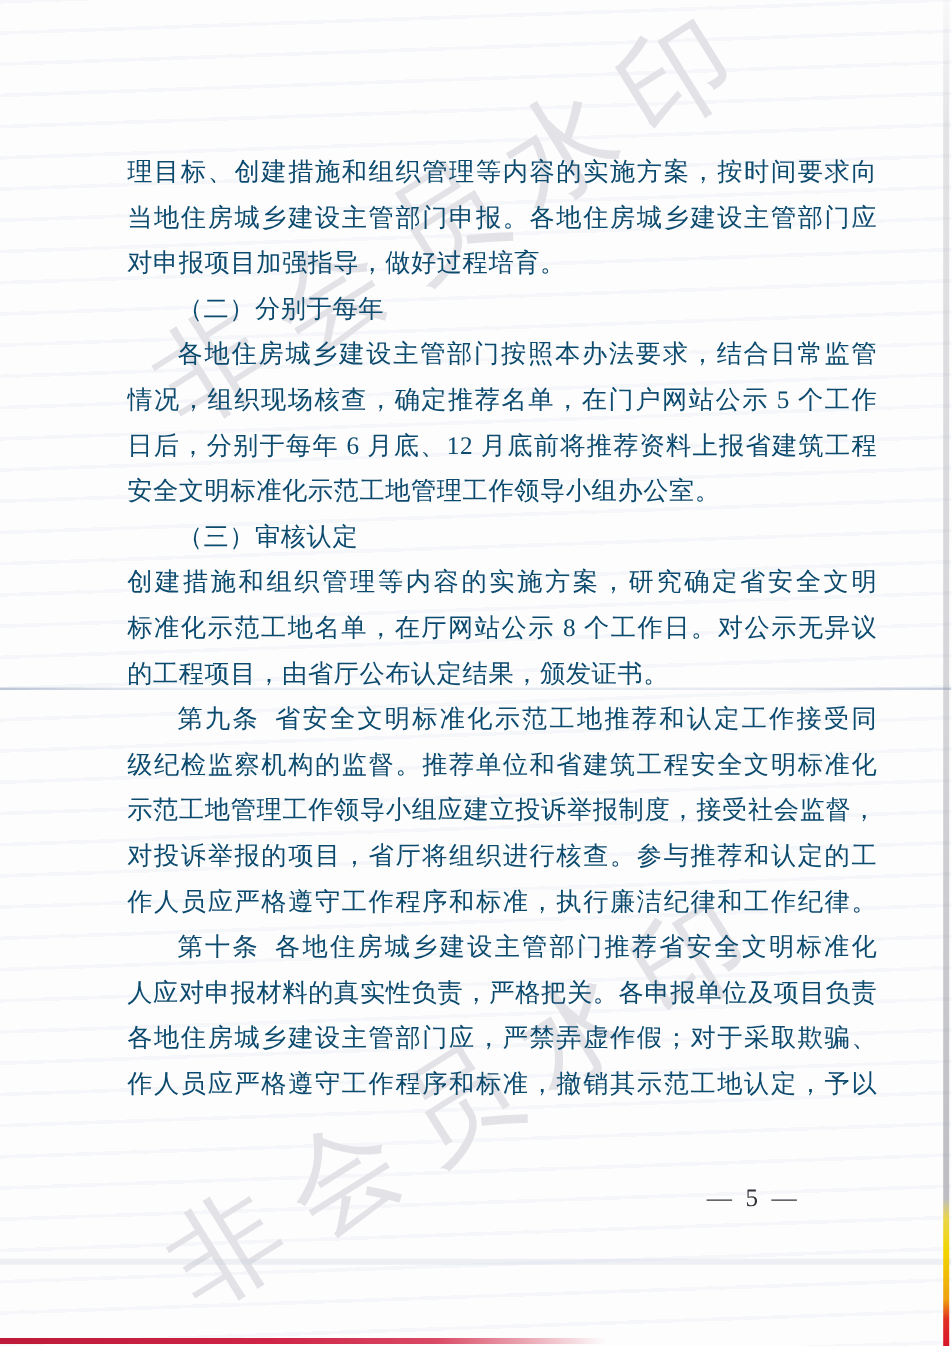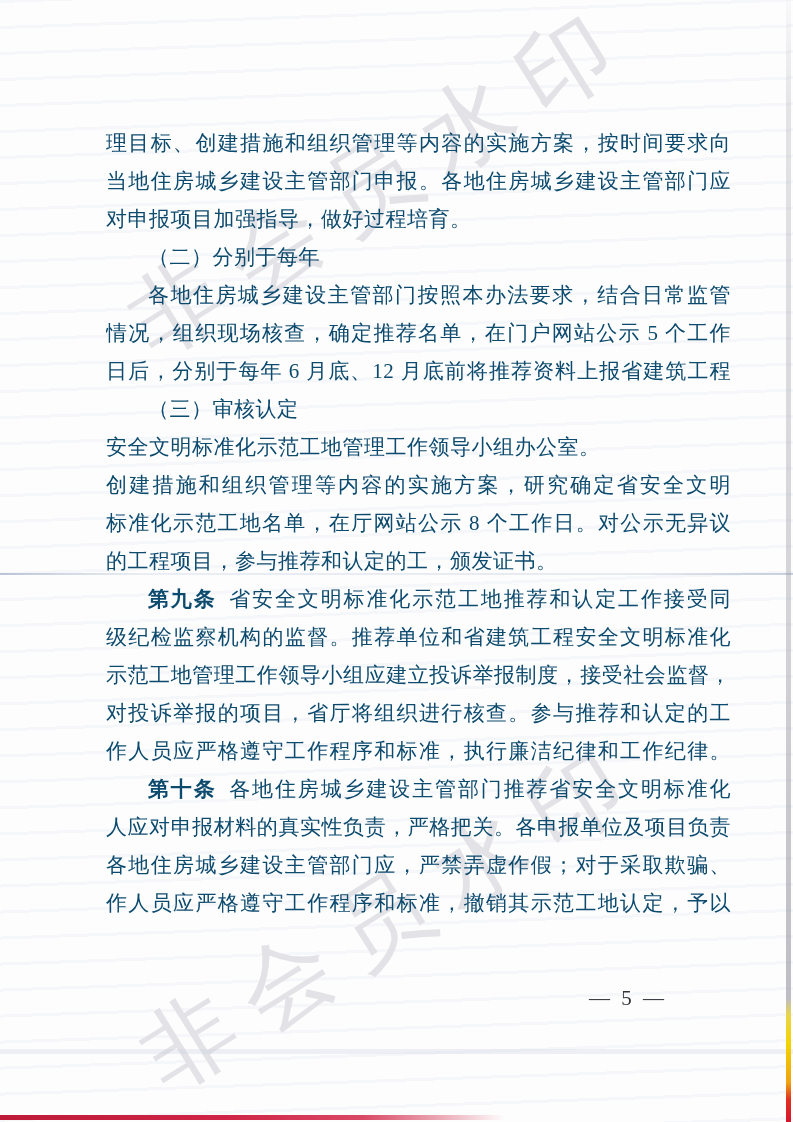--- a/index.html
+++ b/index.html
@@ -41,21 +41,21 @@
   .line {
     height:38px; line-height:38px; font-size:21px;
     letter-spacing:0.5px; white-space:nowrap;
   }
   .full {
     white-space:normal; overflow:hidden;
     text-align:justify; text-align-last:justify; text-justify:inter-character;
   }
   .ind { text-indent:2em; }
   .b {
-    font-family:"Liberation Sans",sans-serif; font-weight:700;
+    font-family:"Liberation Sans",sans-serif; font-weight:400;
     margin-right:0.6em;
   }
 
   .pagenum {
     position:absolute; left:566px; top:986px; width:124px; z-index:2;
     text-align:center; font-size:21px; letter-spacing:3px; color:#33333a;
   }
 
   .edge-right {
     position:absolute; top:0; right:2px; width:5px; height:100%; z-index:3;
@@ -91,25 +91,25 @@
   <div class="streak streak-low"></div>
 
   <div class="content">
     <div class="line full">理目标、创建措施和组织管理等内容的实施方案，按时间要求向</div>
     <div class="line full">当地住房城乡建设主管部门申报。各地住房城乡建设主管部门应</div>
     <div class="line">对申报项目加强指导，做好过程培育。</div>
     <div class="line ind">（二）分别于每年</div>
     <div class="line full ind">各地住房城乡建设主管部门按照本办法要求，结合日常监管</div>
     <div class="line full">情况，组织现场核查，确定推荐名单，在门户网站公示 5 个工作</div>
     <div class="line full">日后，分别于每年 6 月底、12 月底前将推荐资料上报省建筑工程</div>
+    <div class="line">安全文明标准化示范工地管理工作领导小组办公室。</div>
     <div class="line ind">（三）审核认定</div>
-    <div class="line">安全文明标准化示范工地管理工作领导小组办公室。</div>
     <div class="line full">创建措施和组织管理等内容的实施方案，研究确定省安全文明</div>
     <div class="line full">标准化示范工地名单，在厅网站公示 8 个工作日。对公示无异议</div>
-    <div class="line">的工程项目，参与推荐和认定的工，颁发证书。</div>
+    <div class="line">的工程项目，由省厅公布认定结果，颁发证书。</div>
     <div class="line full ind">
       <span class="b">第九条</span><span>省安全文明标准化示范工地推荐和认定工作接受同</span>
     </div>
     <div class="line full">级纪检监察机构的监督。推荐单位和省建筑工程安全文明标准化</div>
     <div class="line full">示范工地管理工作领导小组应建立投诉举报制度，接受社会监督，</div>
     <div class="line full">对投诉举报的项目，省厅将组织进行核查。参与推荐和认定的工</div>
     <div class="line full">作人员应严格遵守工作程序和标准，执行廉洁纪律和工作纪律。</div>
     <div class="line full ind">
       <span class="b">第十条</span><span>各地住房城乡建设主管部门推荐省安全文明标准化</span>
     </div>

